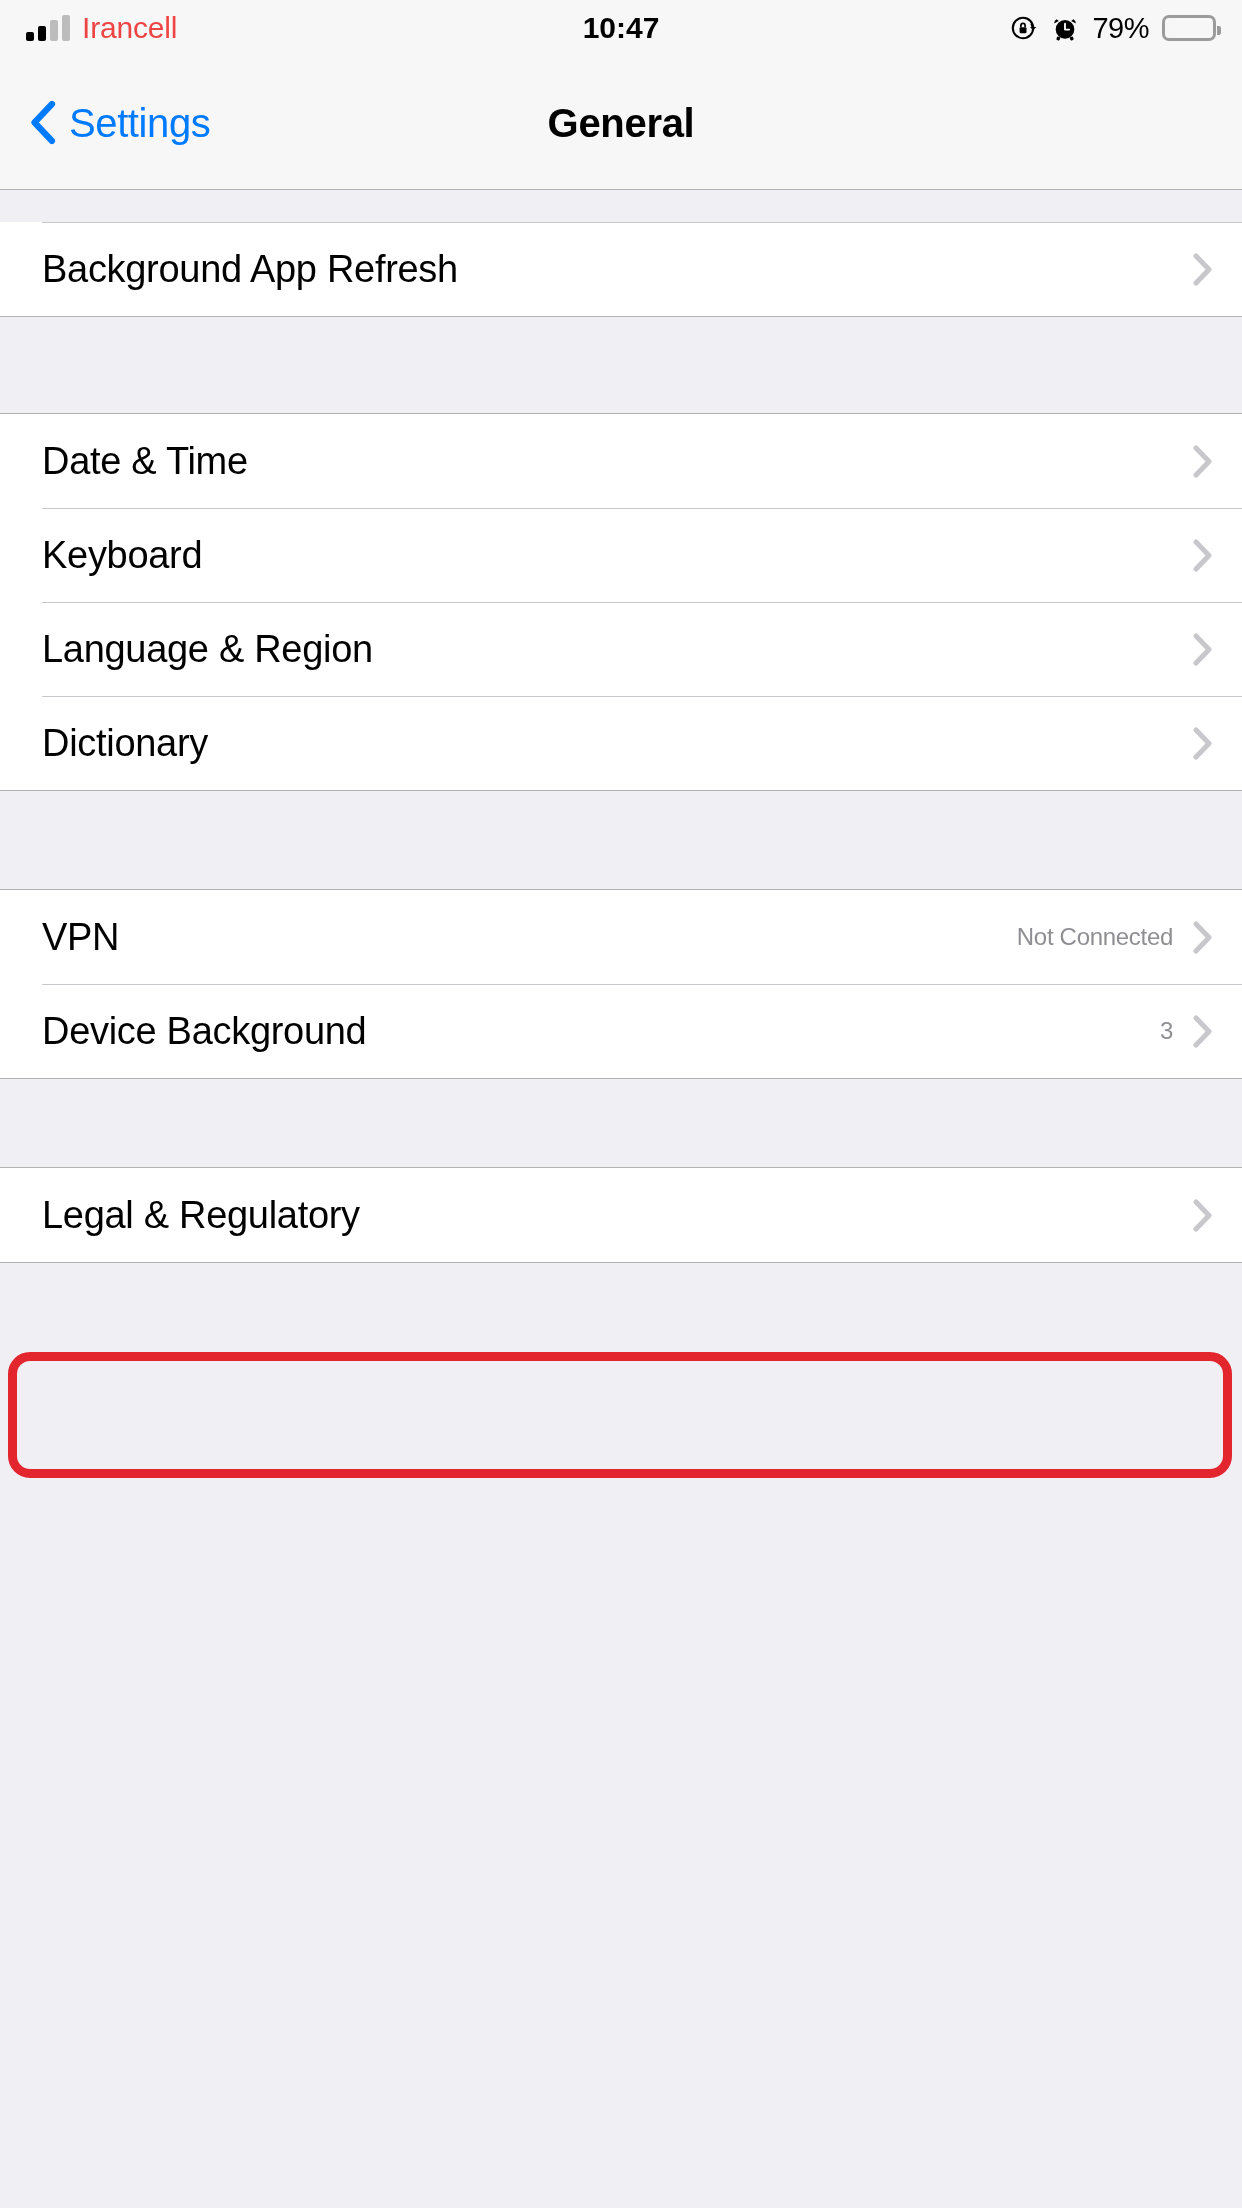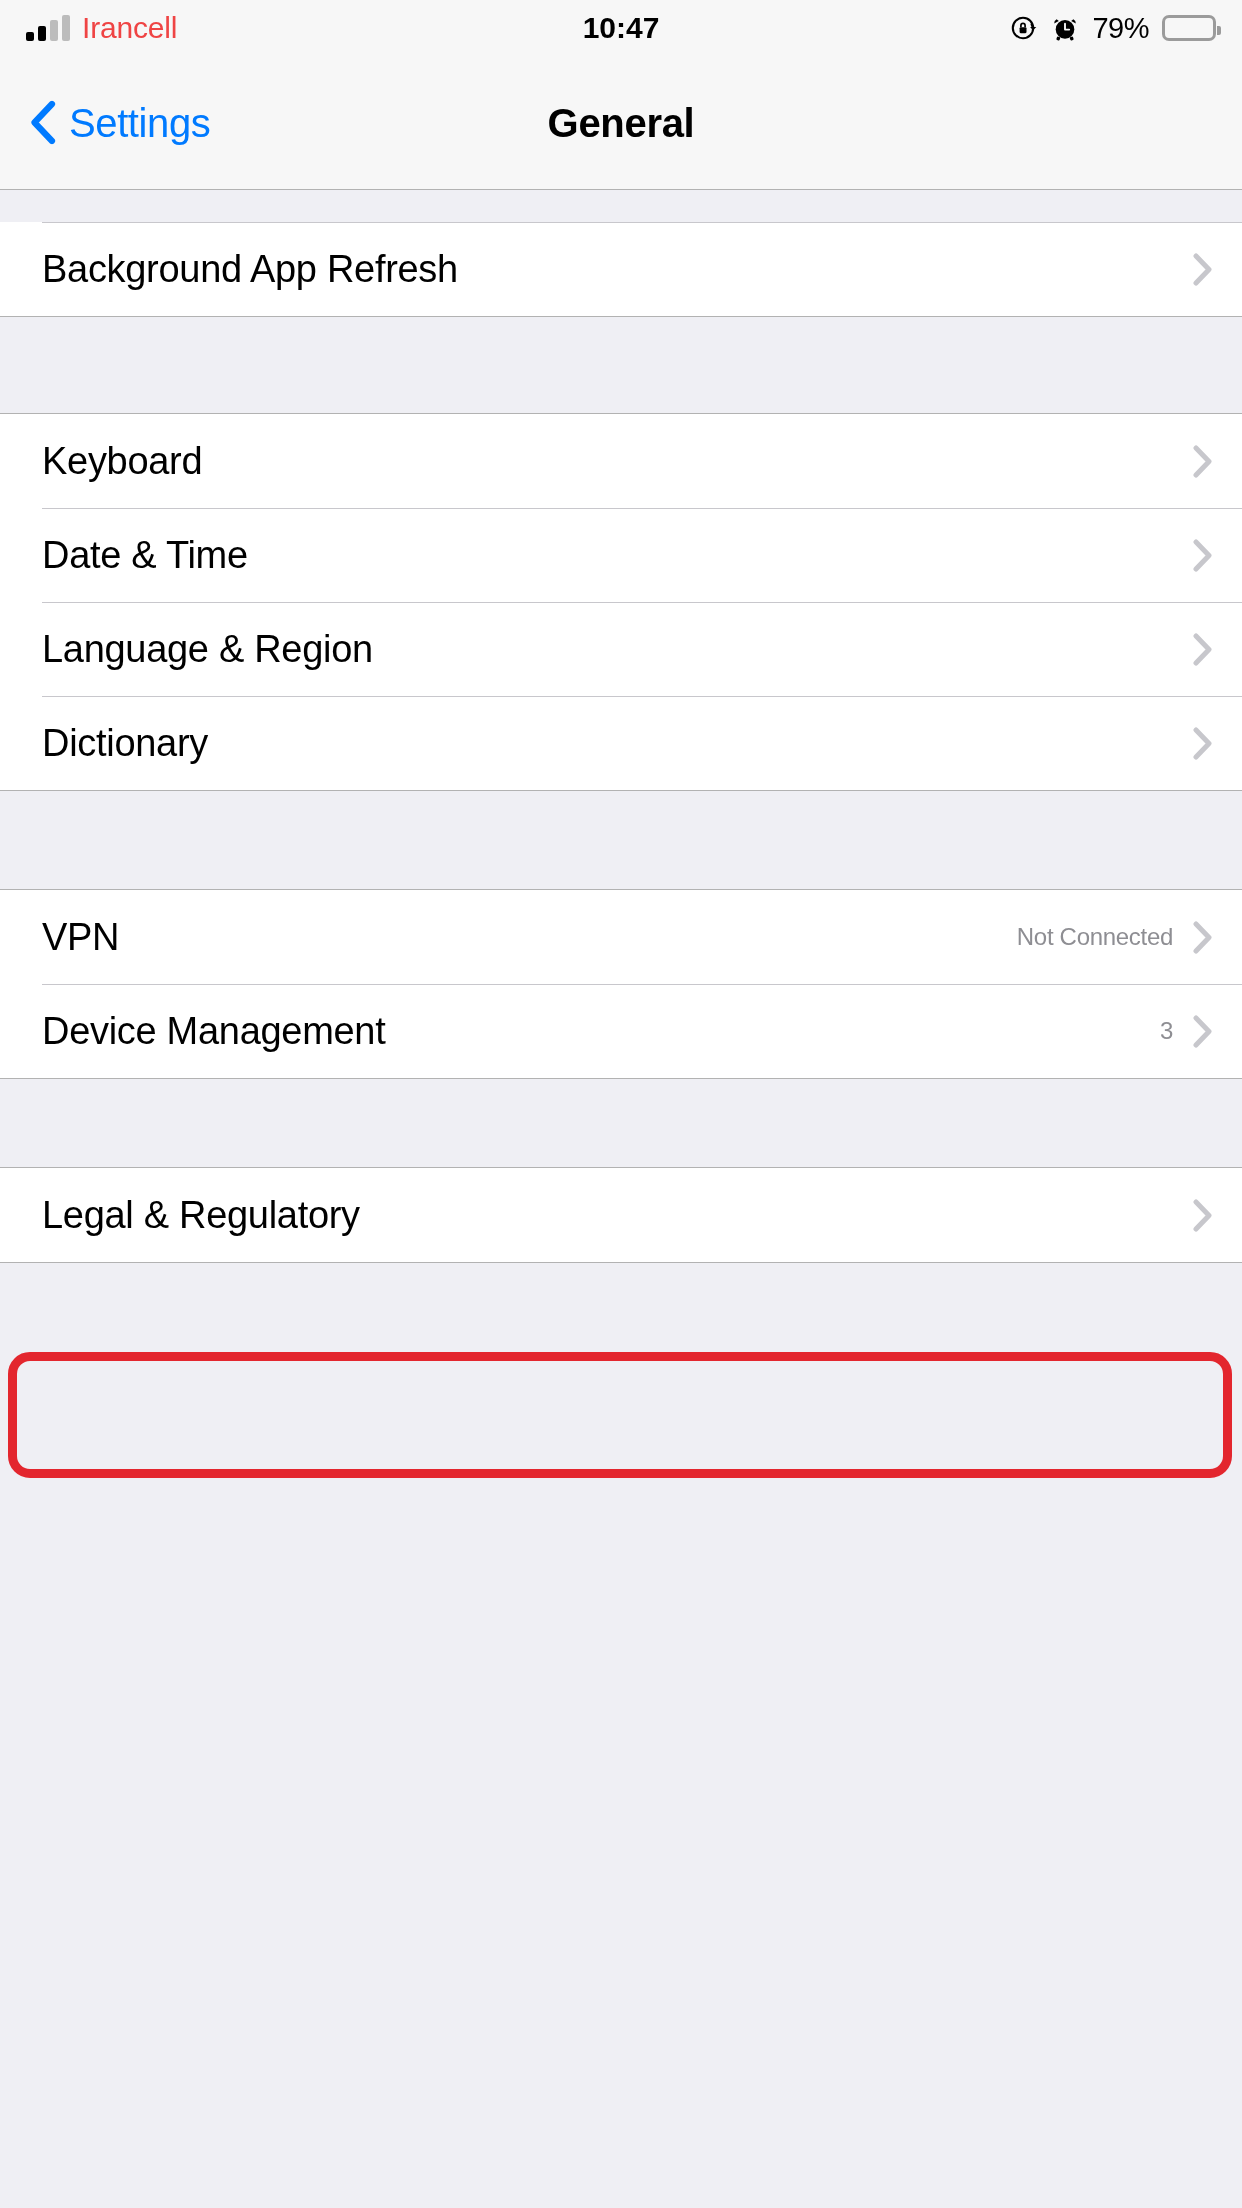--- a/index.html
+++ b/index.html
@@ -283,36 +283,36 @@
           <path d="M3 3l13 13.5L3 30" fill="none" stroke="#C7C7CC" stroke-width="5" stroke-linecap="round" stroke-linejoin="round"></path>
         </svg>
       </span>
     </div>
   </div>
 
   <div class="gap" style="height:96px"></div>
 
   <div class="section">
     <div class="row">
+      <span class="row-label">Date &amp; Time</span>
+      <span class="row-right">
+        <svg class="chevron" viewBox="0 0 19 33" aria-hidden="true">
+          <path d="M3 3l13 13.5L3 30" fill="none" stroke="#C7C7CC" stroke-width="5" stroke-linecap="round" stroke-linejoin="round"></path>
+        </svg>
+      </span>
+    </div>
+    <div class="row">
       <span class="row-label">Keyboard</span>
       <span class="row-right">
         <svg class="chevron" viewBox="0 0 19 33" aria-hidden="true">
           <path d="M3 3l13 13.5L3 30" fill="none" stroke="#C7C7CC" stroke-width="5" stroke-linecap="round" stroke-linejoin="round"></path>
         </svg>
       </span>
     </div>
     <div class="row">
-      <span class="row-label">Date &amp; Time</span>
-      <span class="row-right">
-        <svg class="chevron" viewBox="0 0 19 33" aria-hidden="true">
-          <path d="M3 3l13 13.5L3 30" fill="none" stroke="#C7C7CC" stroke-width="5" stroke-linecap="round" stroke-linejoin="round"></path>
-        </svg>
-      </span>
-    </div>
-    <div class="row">
       <span class="row-label">Language &amp; Region</span>
       <span class="row-right">
         <svg class="chevron" viewBox="0 0 19 33" aria-hidden="true">
           <path d="M3 3l13 13.5L3 30" fill="none" stroke="#C7C7CC" stroke-width="5" stroke-linecap="round" stroke-linejoin="round"></path>
         </svg>
       </span>
     </div>
     <div class="row">
       <span class="row-label">Dictionary</span>
       <span class="row-right">
@@ -329,21 +329,21 @@
     <div class="row">
       <span class="row-label">VPN</span>
       <span class="row-right">
         <span class="row-value">Not Connected</span>
         <svg class="chevron" viewBox="0 0 19 33" aria-hidden="true">
           <path d="M3 3l13 13.5L3 30" fill="none" stroke="#C7C7CC" stroke-width="5" stroke-linecap="round" stroke-linejoin="round"></path>
         </svg>
       </span>
     </div>
     <div class="row">
-      <span class="row-label">Device Management</span>
+      <span class="row-label">Device Background</span>
       <span class="row-right">
         <span class="row-value">3</span>
         <svg class="chevron" viewBox="0 0 19 33" aria-hidden="true">
           <path d="M3 3l13 13.5L3 30" fill="none" stroke="#C7C7CC" stroke-width="5" stroke-linecap="round" stroke-linejoin="round"></path>
         </svg>
       </span>
     </div>
   </div>
 
   <div class="gap" style="height:88px"></div>

